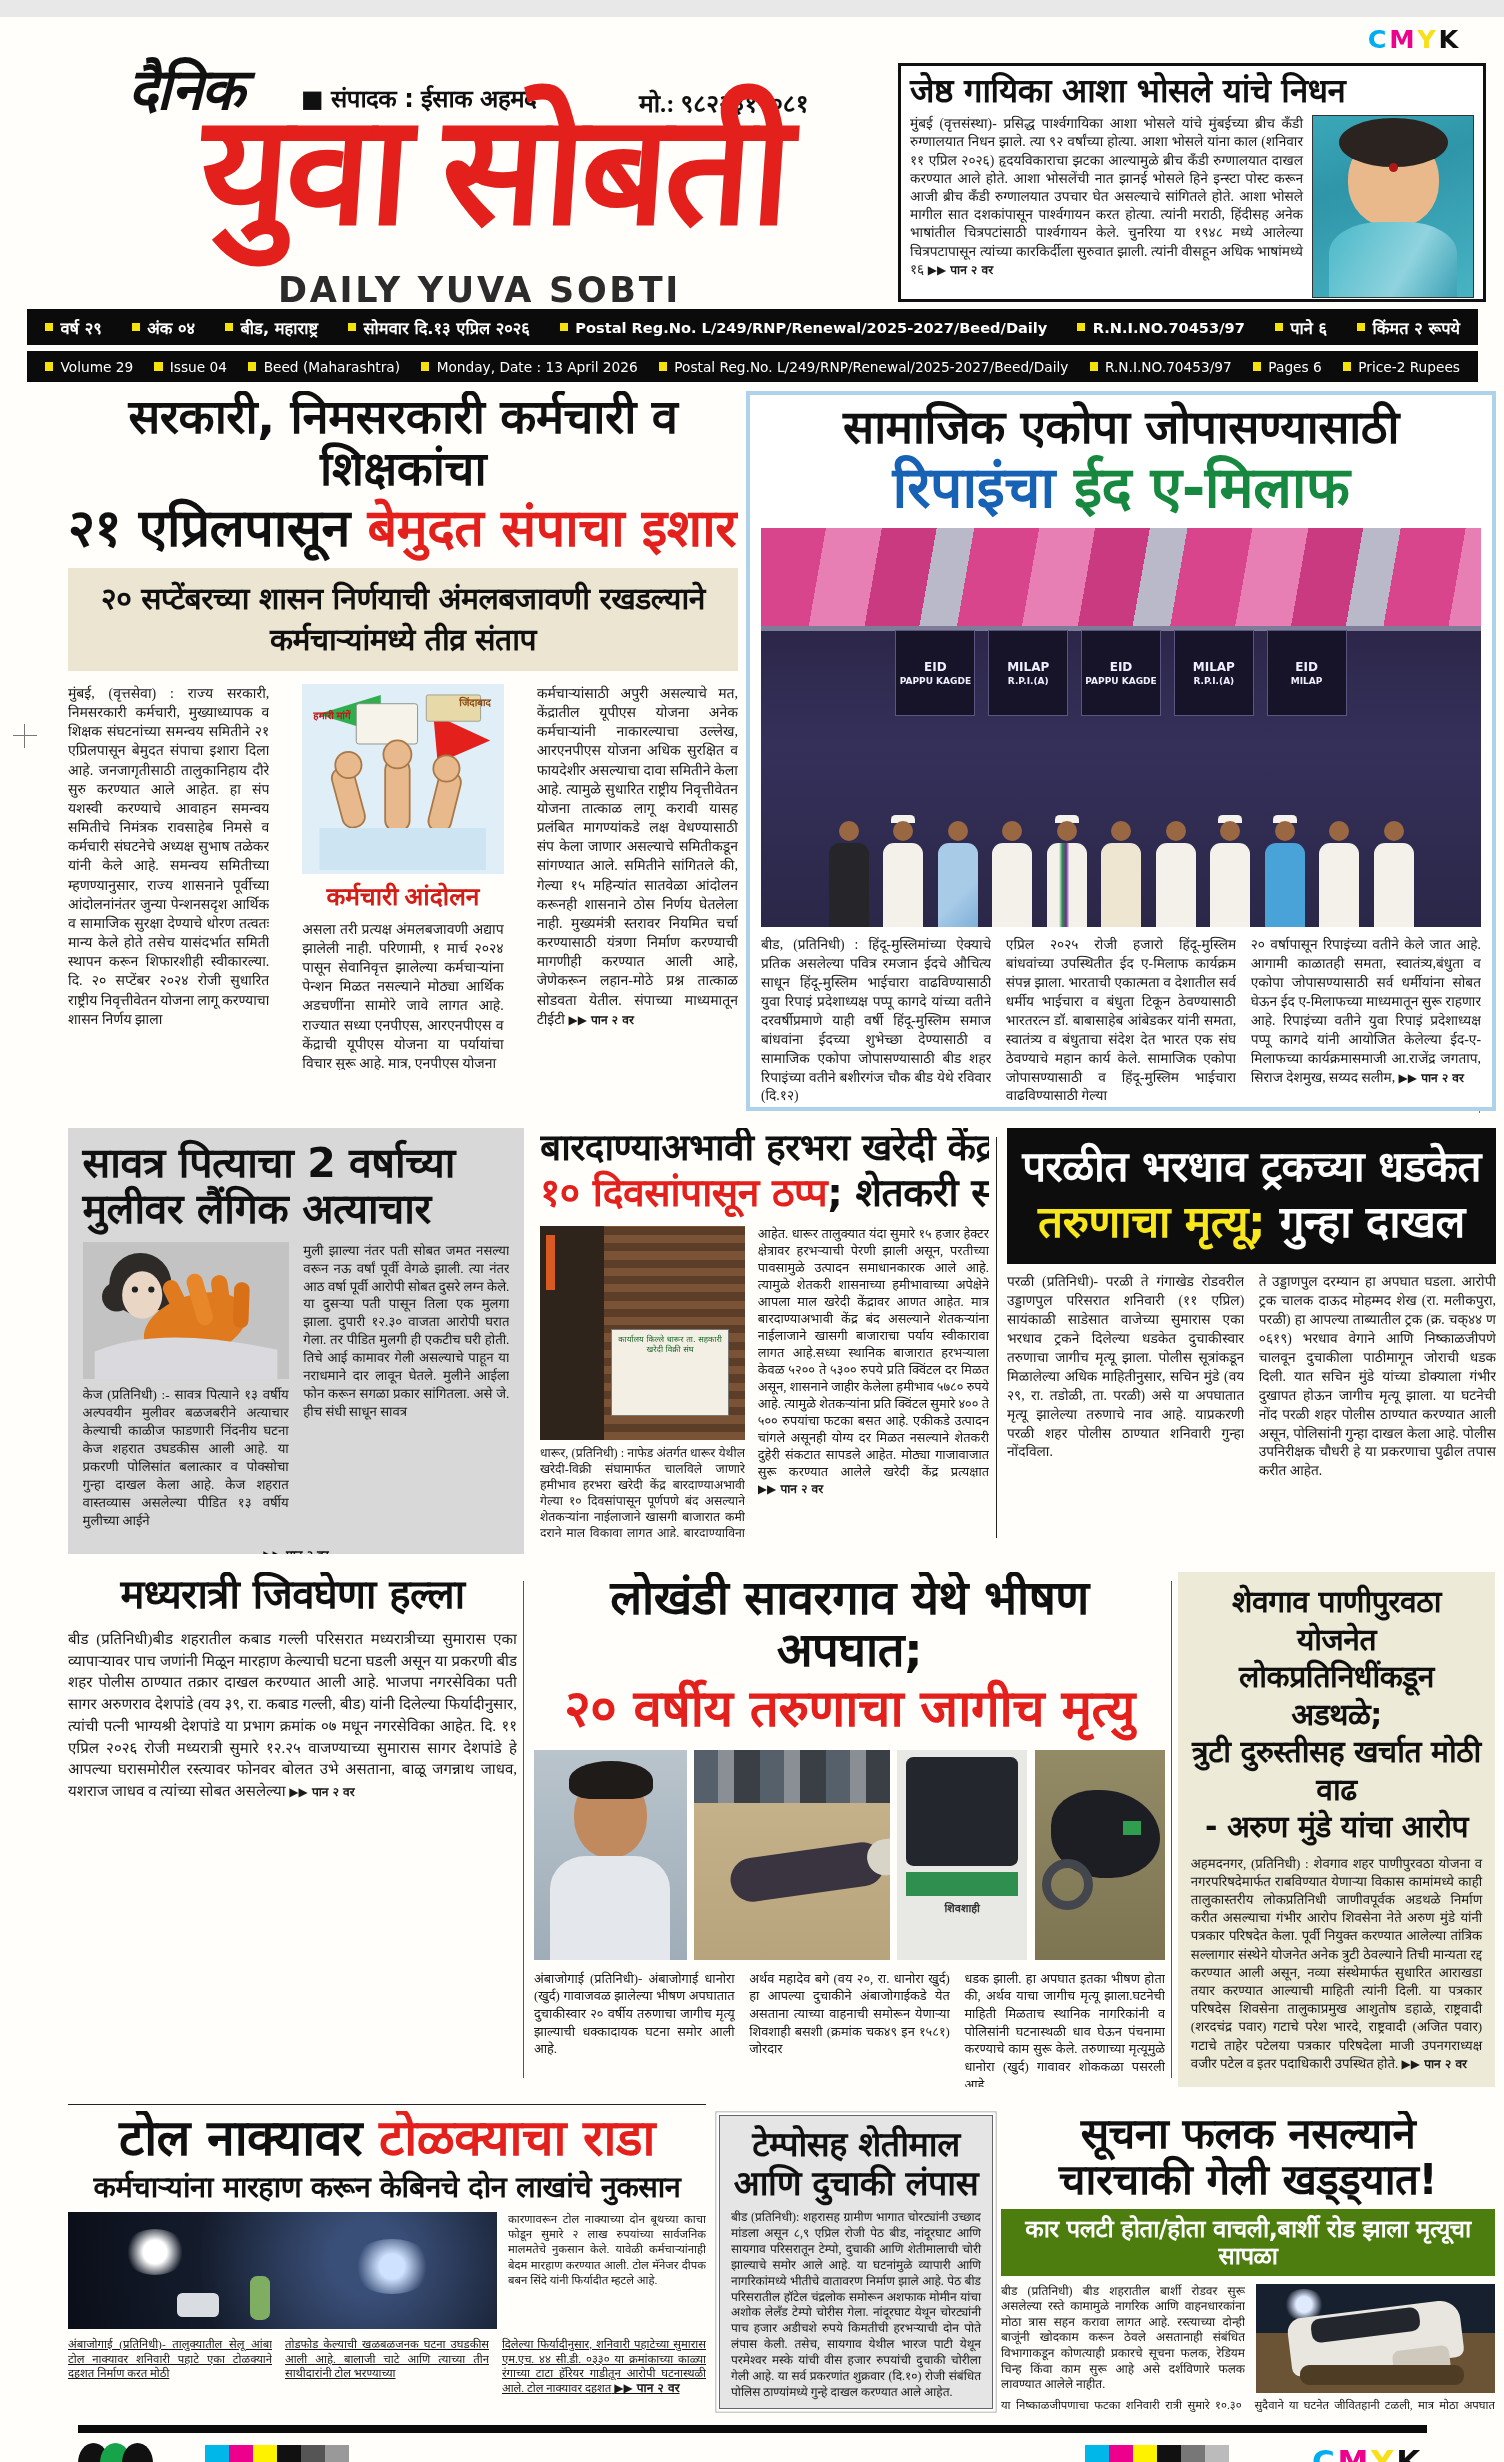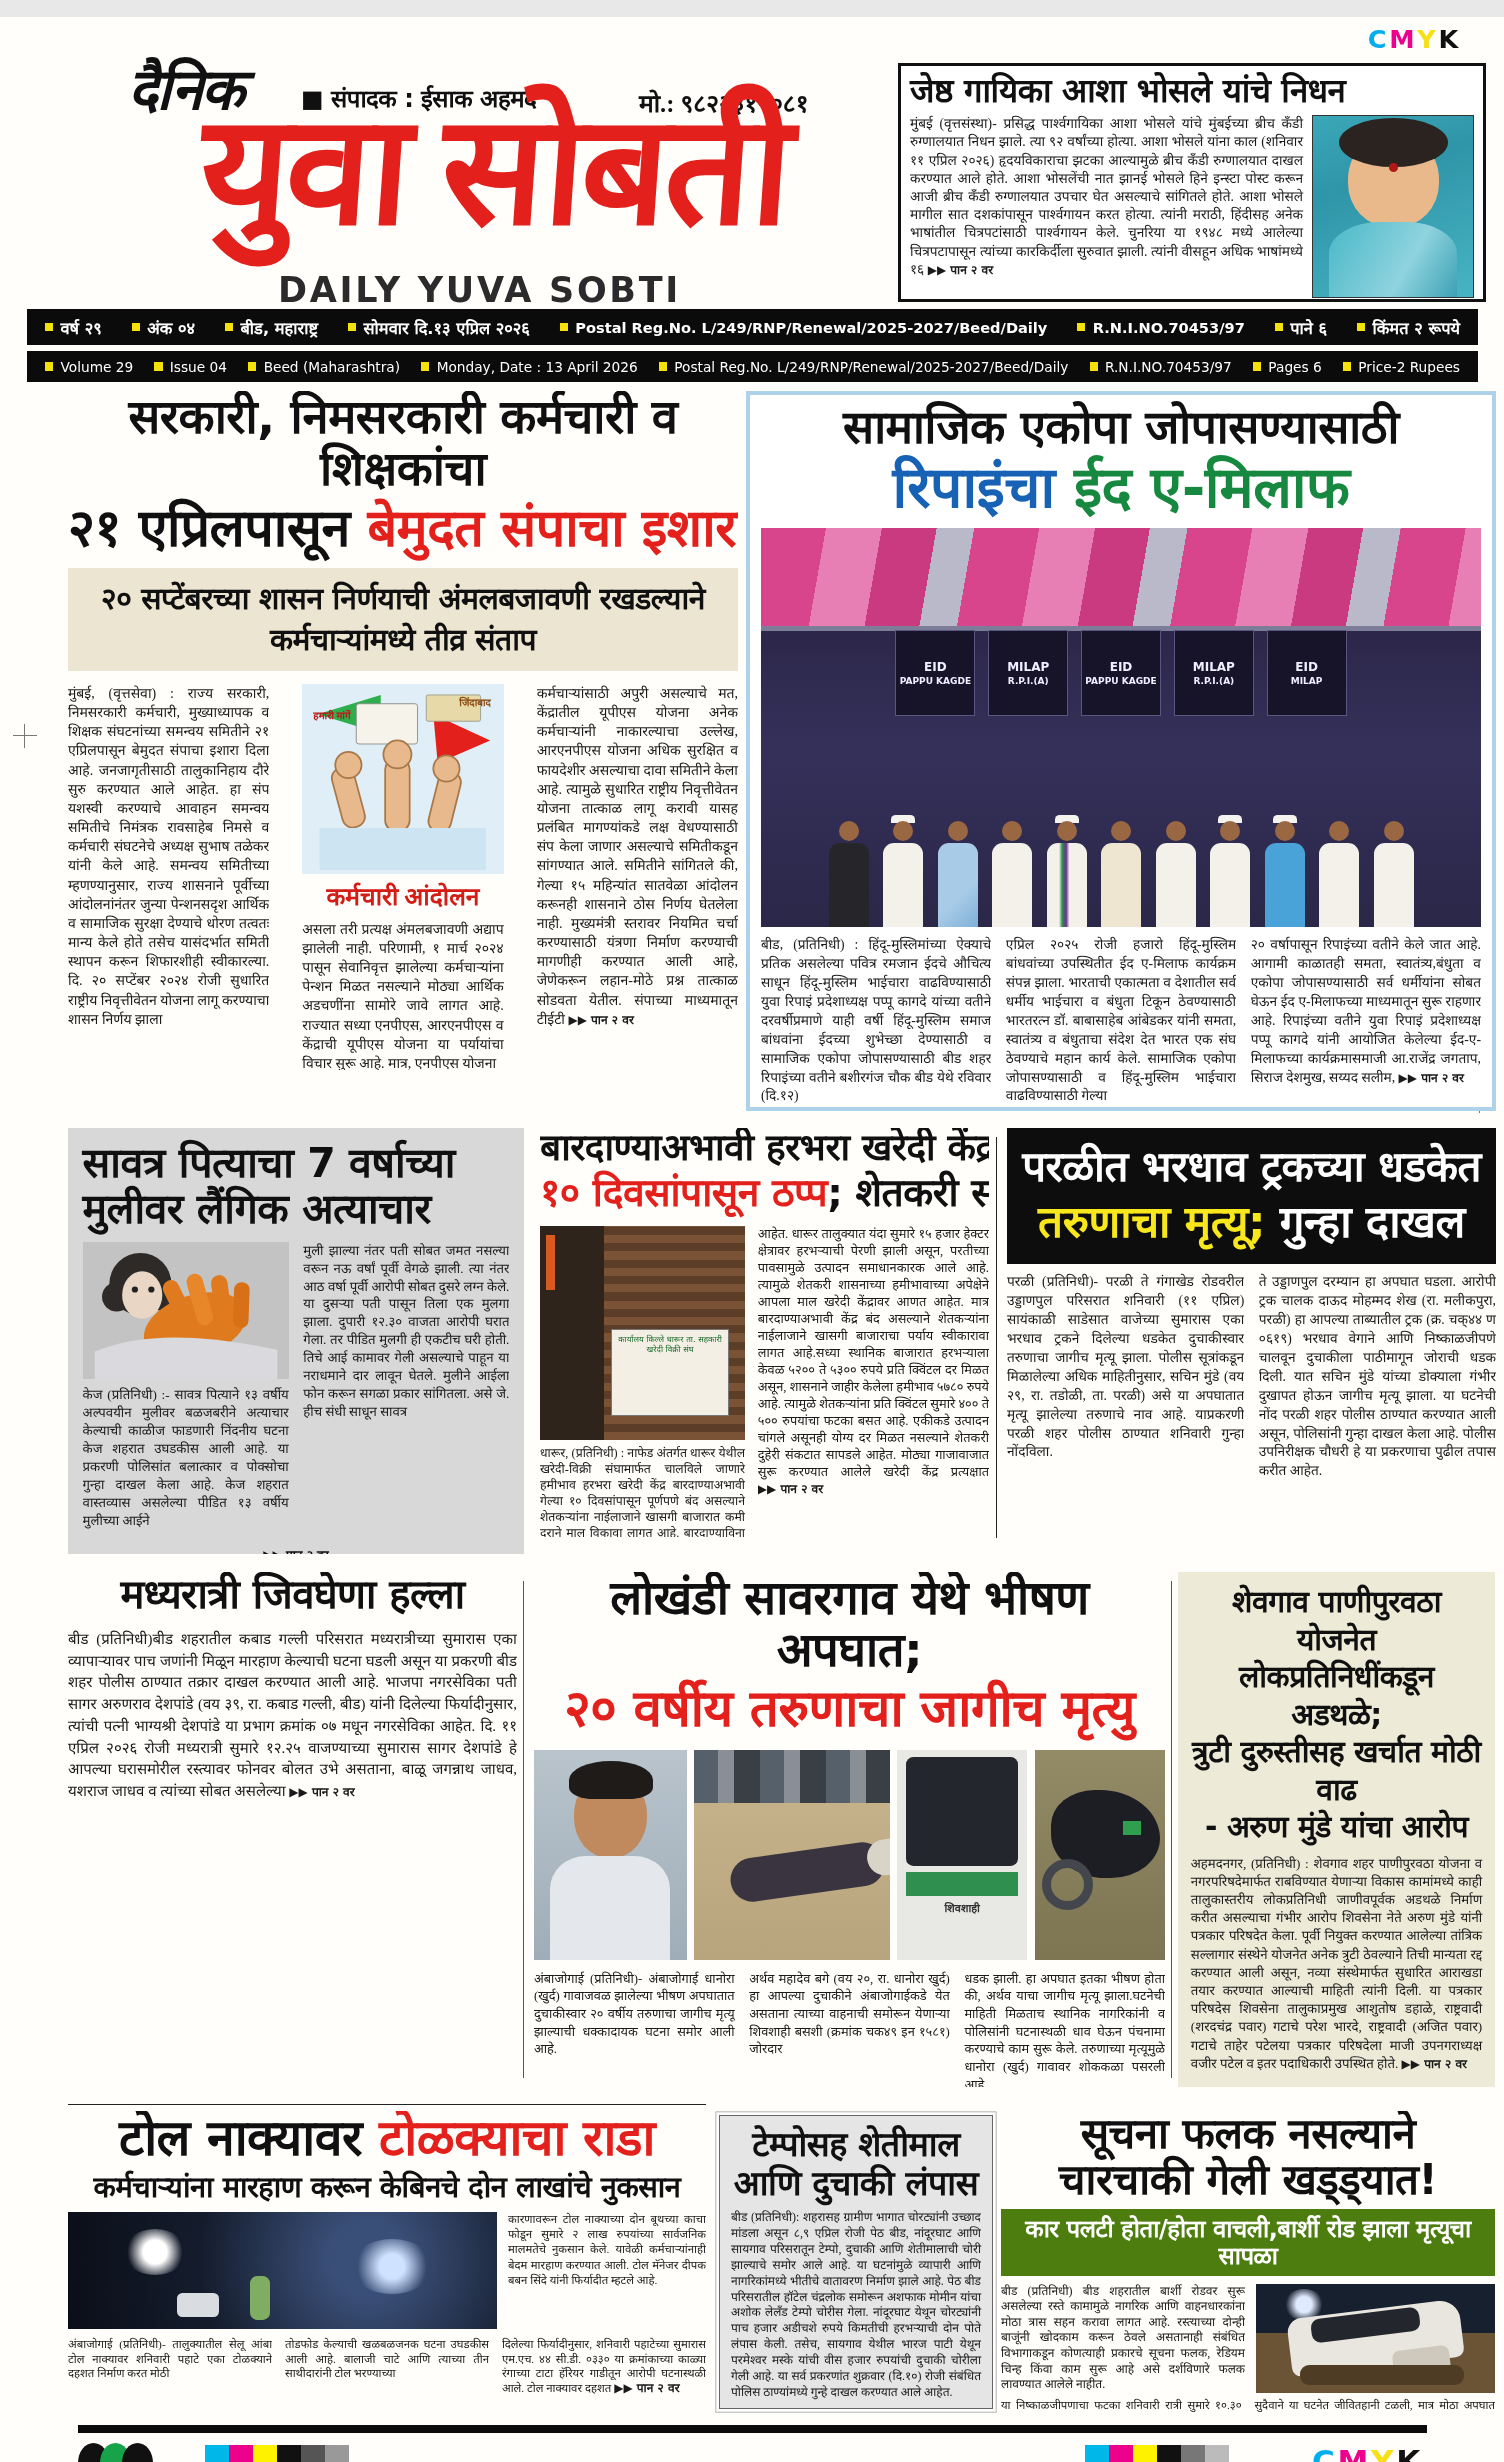--- a/index.html
+++ b/index.html
@@ -226,21 +226,21 @@
       <div class="body-t clip" style="flex:1;font-size:13.7px;line-height:1.38;">बीड, (प्रतिनिधी) : हिंदू-मुस्लिमांच्या ऐक्याचे प्रतिक असलेल्या पवित्र रमजान ईदचे औचित्य साधून हिंदू-मुस्लिम भाईचारा वाढविण्यासाठी युवा रिपाइं प्रदेशाध्यक्ष पप्पू कागदे यांच्या वतीने दरवर्षीप्रमाणे याही वर्षी हिंदू-मुस्लिम समाज बांधवांना ईदच्या शुभेच्छा देण्यासाठी व सामाजिक एकोपा जोपासण्यासाठी बीड शहर रिपाइंच्या वतीने बशीरगंज चौक बीड येथे रविवार (दि.१२)</div>
       <div class="body-t clip" style="flex:1;font-size:13.7px;line-height:1.38;">एप्रिल २०२५ रोजी हजारो हिंदू-मुस्लिम बांधवांच्या उपस्थितीत ईद ए-मिलाफ कार्यक्रम संपन्न झाला. भारताची एकात्मता व देशातील सर्व धर्मीय भाईचारा व बंधुता टिकून ठेवण्यासाठी भारतरत्न डॉ. बाबासाहेब आंबेडकर यांनी समता, स्वातंत्र्य व बंधुताचा संदेश देत भारत एक संघ ठेवण्याचे महान कार्य केले. सामाजिक एकोपा जोपासण्यासाठी व हिंदू-मुस्लिम भाईचारा वाढविण्यासाठी गेल्या</div>
       <div class="body-t clip" style="flex:1;font-size:13.7px;line-height:1.38;">
         <span>२० वर्षापासून रिपाइंच्या वतीने केले जात आहे. आगामी काळातही समता, स्वातंत्र्य,बंधुता व एकोपा जोपासण्यासाठी सर्व धर्मीयांना सोबत घेऊन ईद ए-मिलाफच्या माध्यमातून सुरू राहणार आहे. रिपाइंच्या वतीने युवा रिपाइं प्रदेशाध्यक्ष पप्पू कागदे यांनी आयोजित केलेल्या ईद-ए-मिलाफच्या कार्यक्रमासमाजी आ.राजेंद्र जगताप, सिराज देशमुख, सय्यद सलीम,</span>
         <span class="cont">▶▶ पान २ वर</span>
       </div>
     </div>
   </div>
 
   <div class="abs clip" style="left:68px;top:1111px;width:456px;height:426px;background:#d8d8d8;padding:12.8px 14.6px;box-sizing:border-box;">
-    <div class="hl" style="font-size:41px;line-height:1.12;">सावत्र पित्याचा 7 वर्षाच्या मुलीवर लैंगिक अत्याचार</div>
+    <div class="hl" style="font-size:41px;line-height:1.12;">सावत्र पित्याचा 2 वर्षाच्या मुलीवर लैंगिक अत्याचार</div>
     <div class="cols" style="gap:14.6px;margin-top:9px;height:301px;">
       <div style="flex:1;">
         <div class="ph" style="height:137px;background:#c3c3c3;">
           <svg width="100%" height="100%" viewBox="0 0 220 150">
             <circle cx="60" cy="46" r="34" fill="#2e2a28"></circle>
               <circle cx="34" cy="60" r="16" fill="#2e2a28"></circle>
               <circle cx="88" cy="62" r="15" fill="#2e2a28"></circle>
             <ellipse cx="62" cy="58" rx="22" ry="26" fill="#e9d6c4"></ellipse>
             <circle cx="54" cy="52" r="3.4" fill="#222"></circle>
               <circle cx="72" cy="52" r="3.4" fill="#222"></circle>
@@ -369,21 +369,21 @@
     <div class="hl center" style="font-size:29px;margin-top:5.5px;">कर्मचाऱ्यांना मारहाण करून केबिनचे दोन लाखांचे नुकसान</div>
     <div style="display:flex;gap:11px;margin-top:9px;height:117px;">
       <div class="ph" style="width:429px;flex:none;background:radial-gradient(circle at 70% 40%, #3a4f78 0 12%, #141c2c 55%, #0a0e18 100%);">
         <div class="abs" style="left:55px;top:16.4px;width:64px;height:46px;border-radius:50%;background:radial-gradient(circle,#ffffff 0 30%,rgba(255,255,255,0) 70%);"></div>
         <div class="abs" style="right:64px;top:27px;width:82px;height:55px;border-radius:50%;background:radial-gradient(circle,#cfe2ff 0 25%,rgba(207,226,255,0) 70%);"></div>
         <div class="abs" style="left:182px;bottom:9px;width:20px;height:44px;border-radius:7.3px;background:#7fae62;"></div>
         <div class="abs" style="left:109px;bottom:12.8px;width:42px;height:24px;border-radius:5.5px;background:#d9dde2;"></div>
       </div>
       <div class="body-t clip" style="flex:1;font-size:11.4px;line-height:1.32;">कारणावरून टोल नाक्याच्या दोन बूथच्या काचा फोडून सुमारे २ लाख रुपयांच्या सार्वजनिक मालमतेचे नुकसान केले. यावेळी कर्मचाऱ्यांनाही बेदम मारहाण करण्यात आली. टोल मॅनेजर दीपक बबन सिंदे यांनी फिर्यादीत म्हटले आहे.</div>
     </div>
-    <div class="cols" style="gap:12.8px;margin-top:7.3px;height:78px;">
+    <div class="cols" style="gap:12.8px;margin-top:7.3px;height:78px;text-decoration:underline;">
       <div class="body-t clip" style="flex:1;font-size:11.4px;line-height:1.3;">अंबाजोगाई (प्रतिनिधी)- तालुक्यातील सेलू आंबा टोल नाक्यावर शनिवारी पहाटे एका टोळक्याने दहशत निर्माण करत मोठी</div>
       <div class="body-t clip" style="flex:1;font-size:11.4px;line-height:1.3;">तोडफोड केल्याची खळबळजनक घटना उघडकीस आली आहे. बालाजी चाटे आणि त्याच्या तीन साथीदारांनी टोल भरण्याच्या</div>
       <div class="body-t clip" style="flex:1;font-size:11.4px;line-height:1.3;">
         <span>दिलेल्या फिर्यादीनुसार, शनिवारी पहाटेच्या सुमारास एम.एच. ४४ सी.डी. ०३३० या क्रमांकाच्या काळ्या रंगाच्या टाटा हॅरियर गाडीतून आरोपी घटनास्थळी आले. टोल नाक्यावर दहशत</span>
         <span class="cont">▶▶ पान २ वर</span>
       </div>
     </div>
   </div>
 
   <div class="abs clip" style="left:719px;top:2098px;width:274px;height:294px;border:1.8px solid #666;box-shadow:0 0 0 2.7px #fff,0 0 0 3.6px #aaa;padding:9px 11px;box-sizing:border-box;background:#e5e5e5;">

